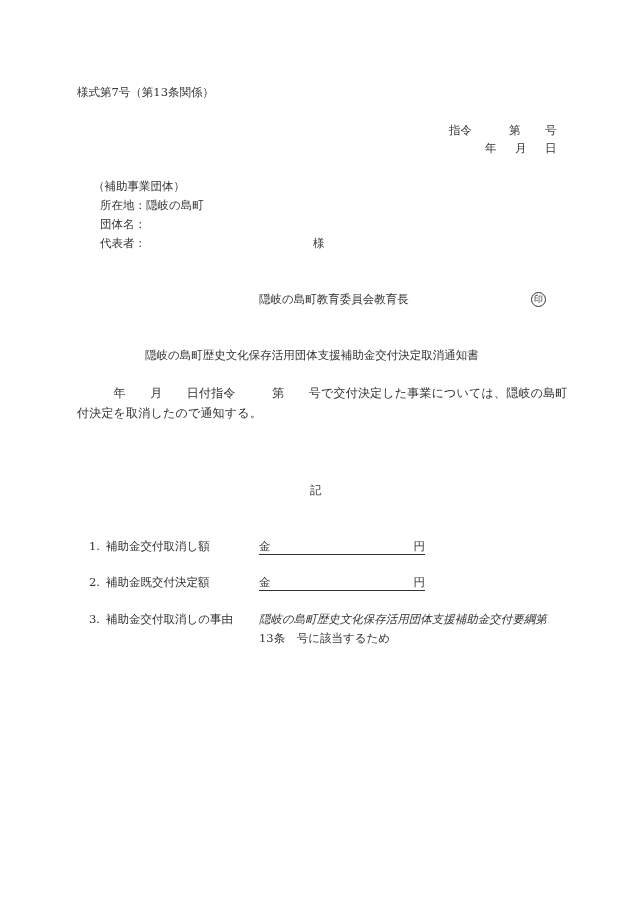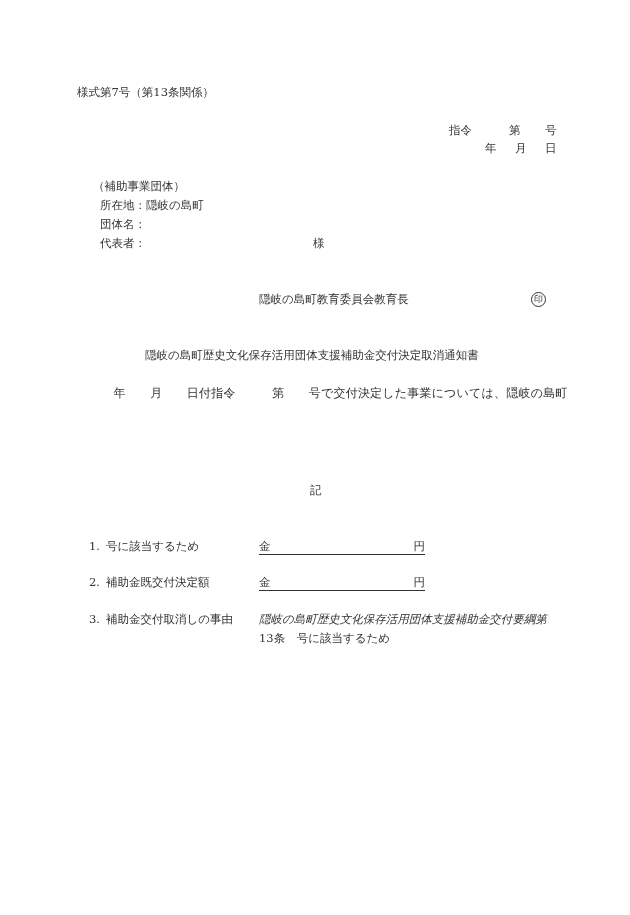--- a/index.html
+++ b/index.html
@@ -32,26 +32,27 @@
 <div class="abs" style="left:100px; top:236px;">代表者：</div>
 <div class="abs" style="left:313px; top:236px;">様</div>
 
 <div class="abs" style="left:259px; top:292px;">隠岐の島町教育委員会教育長</div>
 <div class="abs" style="left:531px; top:291px;"><span class="seal">印</span></div>
 
 <div class="abs" style="left:145px; top:348px;">隠岐の島町歴史文化保存活用団体支援補助金交付決定取消通知書</div>
 
 <div class="para" style="top:383px;">
   <span class="line">　　　年　　月　　日付指令　　　第　　号で交付決定した事業については、隠岐の島町</span>
+  <span class="line">付決定を取消したので通知する。</span>
 </div>
 
 <div class="abs" style="left:310px; top:483px;">記</div>
 
 <div class="abs" style="left:89px; top:539px;">1.</div>
-<div class="abs" style="left:106px; top:539px;">号に該当するため</div>
+<div class="abs" style="left:106px; top:539px;">補助金交付取消し額</div>
 <div class="abs" style="left:259px; top:539px; width:166px; border-bottom:1px solid #333; height:15px;">
   <span style="position:absolute; left:0;">金</span>
   <span style="position:absolute; right:0;">円</span>
 </div>
 
 <div class="abs" style="left:89px; top:575px;">2.</div>
 <div class="abs" style="left:106px; top:575px;">補助金既交付決定額</div>
 <div class="abs" style="left:259px; top:575px; width:166px; border-bottom:1px solid #333; height:15px;">
   <span style="position:absolute; left:0;">金</span>
   <span style="position:absolute; right:0;">円</span>

